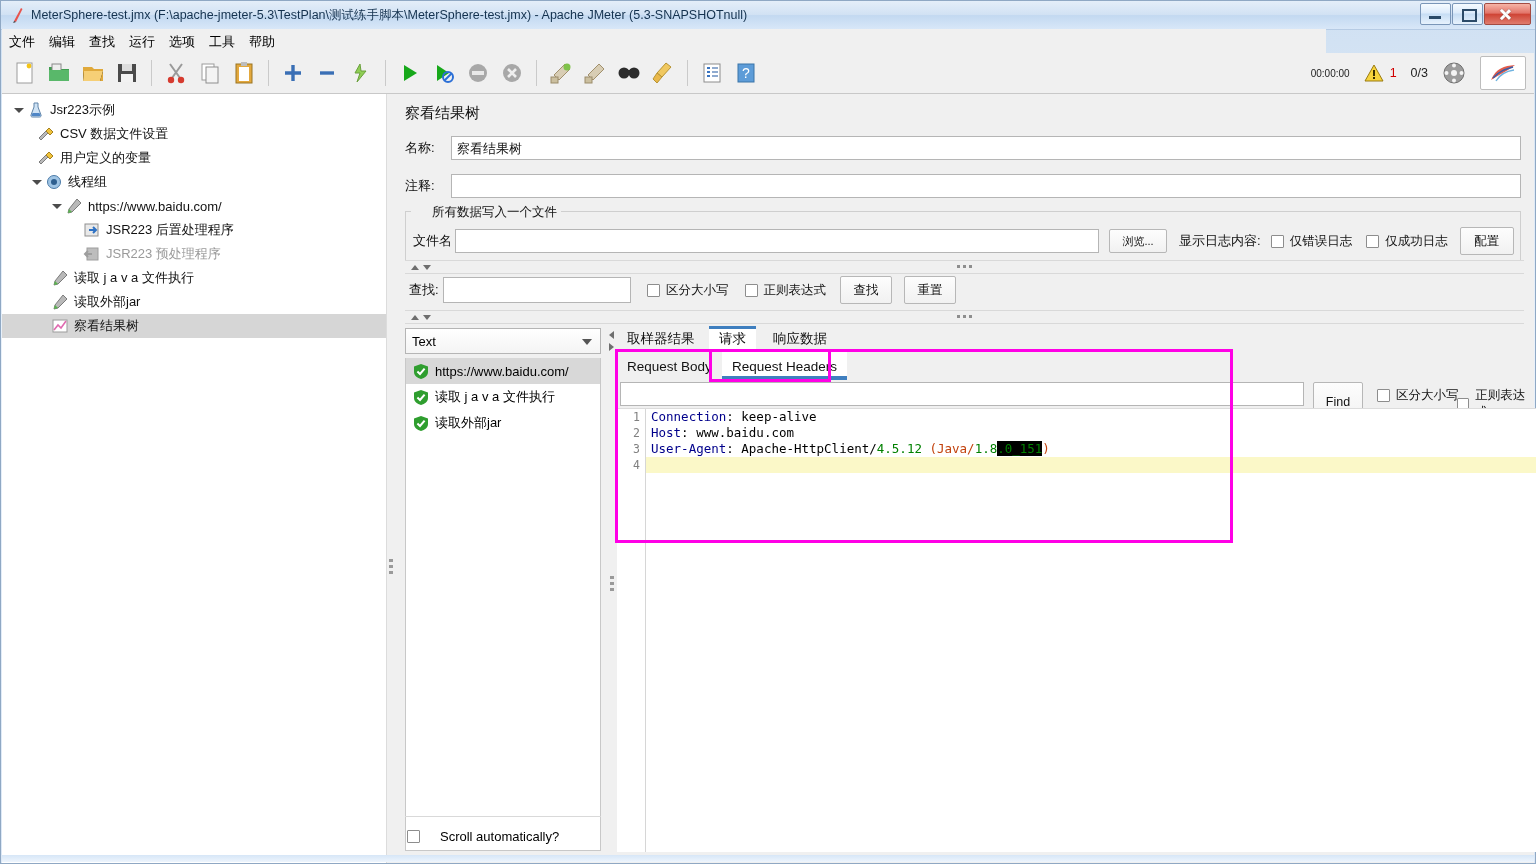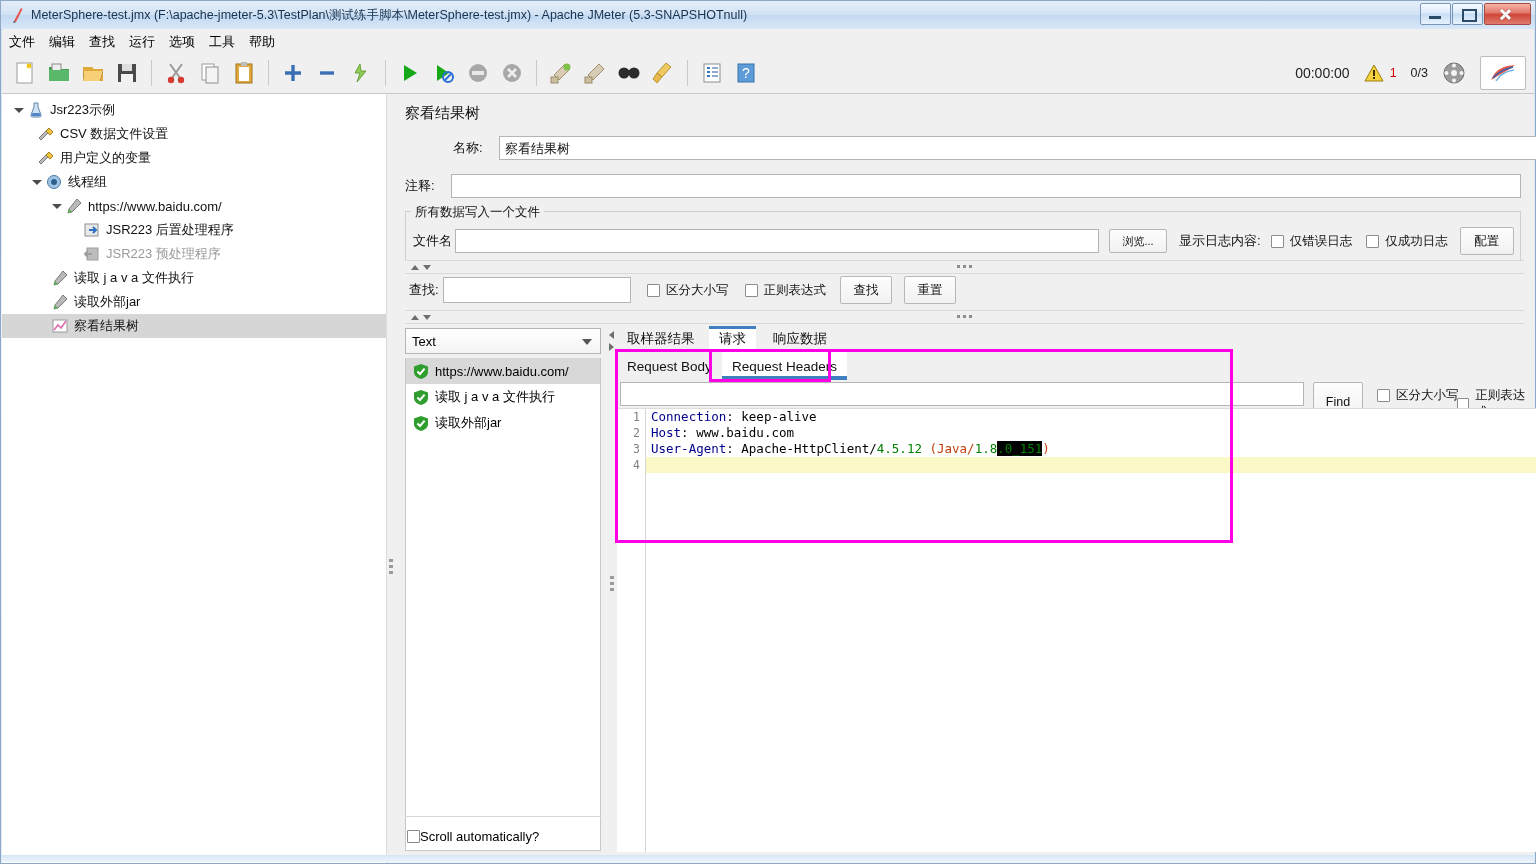--- a/index.html
+++ b/index.html
@@ -28,32 +28,32 @@
     background:linear-gradient(to bottom,#f6b4a6 0%,#e2756a 45%,#cf4536 52%,#e07c6e 100%);}
   .wb i{position:absolute;display:block;}
   .wb-min i{left:8px;top:12px;width:12px;height:3px;background:#2b4a68;}
   .wb-max i{left:9px;top:5px;width:11px;height:9px;border:2px solid #2b4a68;}
   .wb-close .x1,.wb-close .x2{left:19px;top:4px;width:2.5px;height:13px;background:#fff;
     box-shadow:0 0 1px rgba(0,0,0,.5);}
   .wb-close .x1{transform:rotate(45deg);}
   .wb-close .x2{transform:rotate(-45deg);}
 
   
-  .menubar{position:absolute;left:1px;top:28px;width:1532px;height:24px;
+  .menubar{position:absolute;left:1px;top:28px;width:1324px;height:24px;
     background:#f0f0f0;border-bottom:1px solid #e3e3e3;display:flex;align-items:center;}
   .menu-item{padding:3px 7px;font-size:13px;color:#000;line-height:15px;cursor:default;}
 
   
   .toolbar{position:absolute;left:1px;top:52px;width:1532px;height:40px;
     background:#f0f0f0;border-bottom:1px solid #c8c8c8;}
   .tb-icons{position:absolute;left:6px;top:0;height:40px;display:flex;align-items:center;}
   .tbtn{width:34px;height:34px;position:relative;display:flex;align-items:center;justify-content:center;}
   .tb-sep{width:1px;height:26px;background:#cacaca;margin:0 7px;}
   .tb-right{position:absolute;right:8px;top:0;height:40px;display:flex;align-items:center;gap:14px;}
-  .tb-timer{font-size:14px;color:#222;font-family:"Liberation Sans",sans-serif;}
+  .tb-timer{font-size:10px;color:#222;font-family:"Liberation Sans",sans-serif;}
   .tb-warn{display:flex;align-items:center;gap:6px;}
   .warn-count{color:#d00000;font-size:12.5px;}
   .tb-count{font-size:12.5px;color:#222;}
   .logo-btn{width:44px;height:32px;border:1px solid #bdbdbd;border-radius:2px;background:#fff;
     display:flex;align-items:center;justify-content:center;}
 
   
   .leftpane{position:absolute;left:1px;top:93px;width:384px;height:769px;background:#fff;
     border-right:1px solid #d3d3d3;overflow:hidden;}
   .tree{padding:4px 0 0 0;}
@@ -97,21 +97,21 @@
   .hsplit .hdots i{width:3px;height:3px;background:#8e8e8e;display:block;}
   .combo{position:absolute;left:10px;top:234px;width:196px;height:26px;border:1px solid #b5b5b5;
     background:linear-gradient(to bottom,#ffffff,#f4f4f4);box-sizing:border-box;
     display:flex;align-items:center;padding:0 6px;font-size:13px;}
   .combo .arr{position:absolute;right:8px;top:10px;width:0;height:0;
     border-left:5px solid transparent;border-right:5px solid transparent;border-top:6px solid #555;}
   .rlist{position:absolute;left:10px;top:264px;width:196px;height:493px;background:#fff;
     border:1px solid #c8c8c8;border-top:none;box-sizing:border-box;overflow:hidden;}
   .rrow{height:26px;display:flex;align-items:center;padding-left:8px;font-size:13px;gap:7px;white-space:nowrap;}
   .rrow.sel{background:#d8d8d8;}
-  .scrollauto{position:absolute;left:12px;top:735px;display:flex;align-items:center;gap:0;font-size:13px;}
+  .scrollauto{position:absolute;left:12px;top:735px;display:flex;align-items:center;gap:20px;font-size:13px;}
 
   
   .vsplit2{position:absolute;left:212px;top:232px;width:10px;height:525px;background:#f0f0f0;}
   .vsplit2 .ar{position:absolute;left:2px;width:0;height:0;
     border-top:4px solid transparent;border-bottom:4px solid transparent;}
   .vsplit2 .ar.l{top:5px;border-right:5px solid #6e6e6e;}
   .vsplit2 .ar.r{top:17px;border-left:5px solid #6e6e6e;}
   .vsplit2 .dots{position:absolute;left:3px;top:250px;}
   .vsplit2 .dots i{display:block;width:4px;height:3px;background:#9a9a9a;margin-bottom:3px;}
 
@@ -478,33 +478,33 @@
         <i></i>
         <i></i>
       </div>
   </div>
 
   <div class="rightpane">
 
     <div class="pane-title">察看结果树</div>
 
     <div class="frow" style="left:10px;top:42px;">
-      <div class="flabel" style="width:46px;margin-left:48px;">名称:</div>
+      <div class="flabel" style="width:46px;">名称:</div>
       <div class="tinput" style="width:1070px;">察看结果树</div>
     </div>
 
     <div class="frow" style="left:10px;top:80px;">
       <div class="flabel" style="width:46px;">注释:</div>
       <div class="tinput" style="width:1070px;"></div>
     </div>
 
     <div class="groupbox" style="left:10px;top:117px;width:1116px;height:52px;"></div>
     <div class="gtop-l" style="left:10px;width:6px;top:117px;"></div>
     <div class="gtop-r" style="left:146px;width:980px;top:117px;"></div>
-    <div class="group-legend" style="left:16px;top:110px;">所有数据写入一个文件</div>
+    <div class="group-legend" style="left:33px;top:110px;">所有数据写入一个文件</div>
 
     <div class="frow" style="left:18px;top:133px;">
       <div class="flabel" style="width:42px;">文件名</div>
       <div class="tinput" style="width:644px;"></div>
       <div class="btn" style="width:58px;height:24px;margin-left:10px;font-size:11px;">浏览...</div>
       <div class="flabel" style="margin-left:12px;">显示日志内容:</div>
       <div class="cbwrap" style="margin-left:10px;">
         <span class="cb"></span>
         <span>仅错误日志</span>
       </div>

